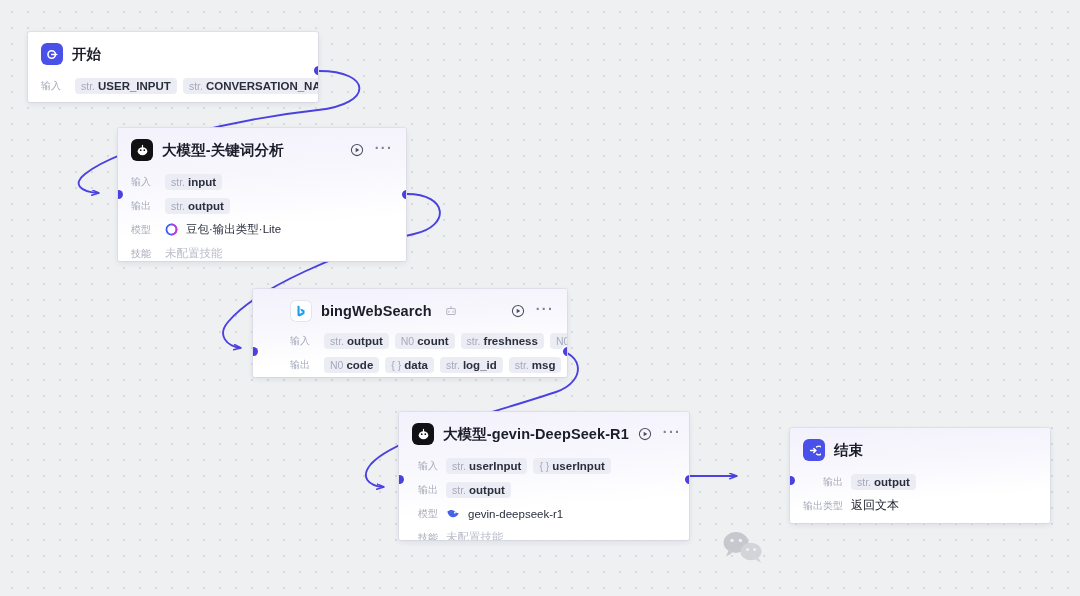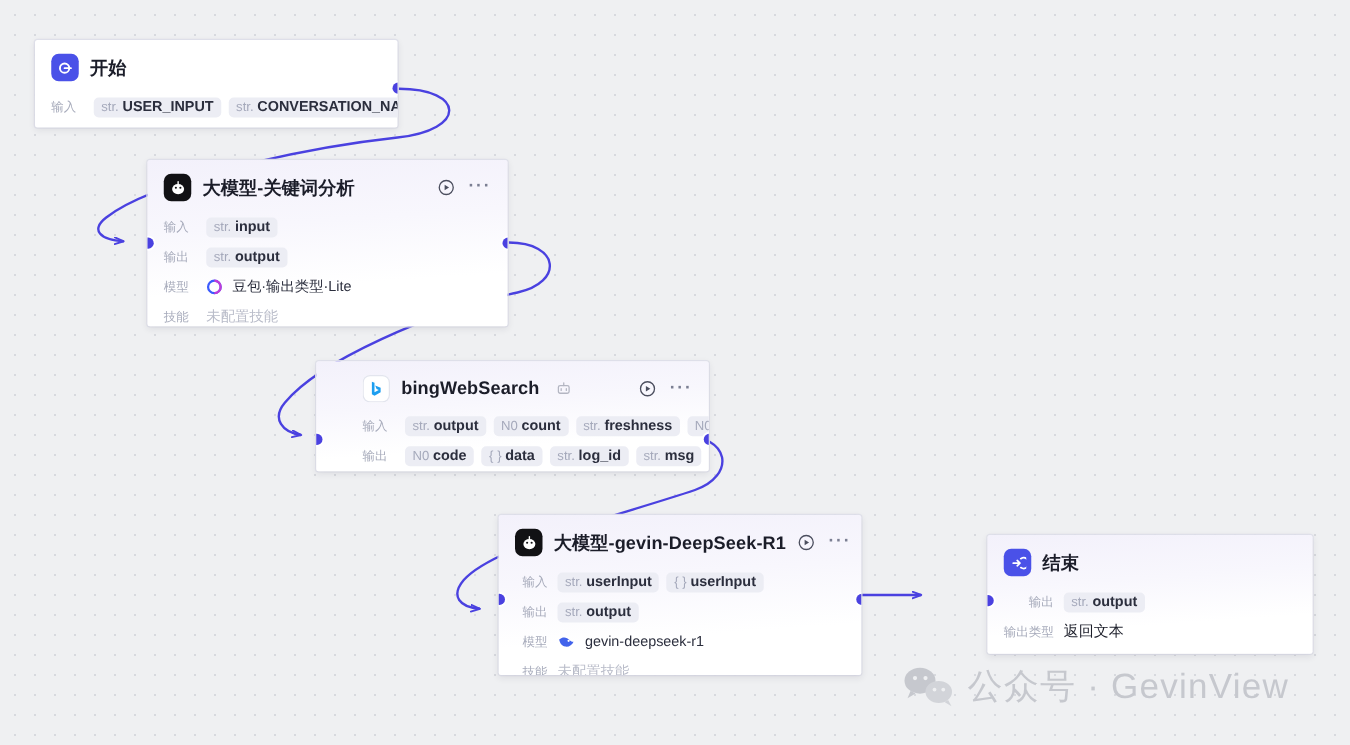--- a/index.html
+++ b/index.html
@@ -356,16 +356,15 @@
         <ellipse cx="14" cy="12.5" rx="12.4" ry="10.4" fill="#c6c8ce"></ellipse>
         <path d="M6.5,20.5 L4,26.5 L10.4,22.8 Z" fill="#c6c8ce"></path>
         <circle cx="10" cy="10.4" r="1.7" fill="#eff0f2"></circle>
         <circle cx="18.4" cy="10.4" r="1.7" fill="#eff0f2"></circle>
         <ellipse cx="29" cy="21.5" rx="10.6" ry="8.8" fill="#d2d4d9"></ellipse>
         <path d="M36.5,28 L39.2,33 L33.6,29.6 Z" fill="#d2d4d9"></path>
         <circle cx="25.6" cy="19.6" r="1.5" fill="#eff0f2"></circle>
         <circle cx="32.6" cy="19.6" r="1.5" fill="#eff0f2"></circle>
       </svg>
     </span>
-    <span class="wtxt">公众号 · GevinView</span>
   </div>
 
 </div>
 
 </body></html>

